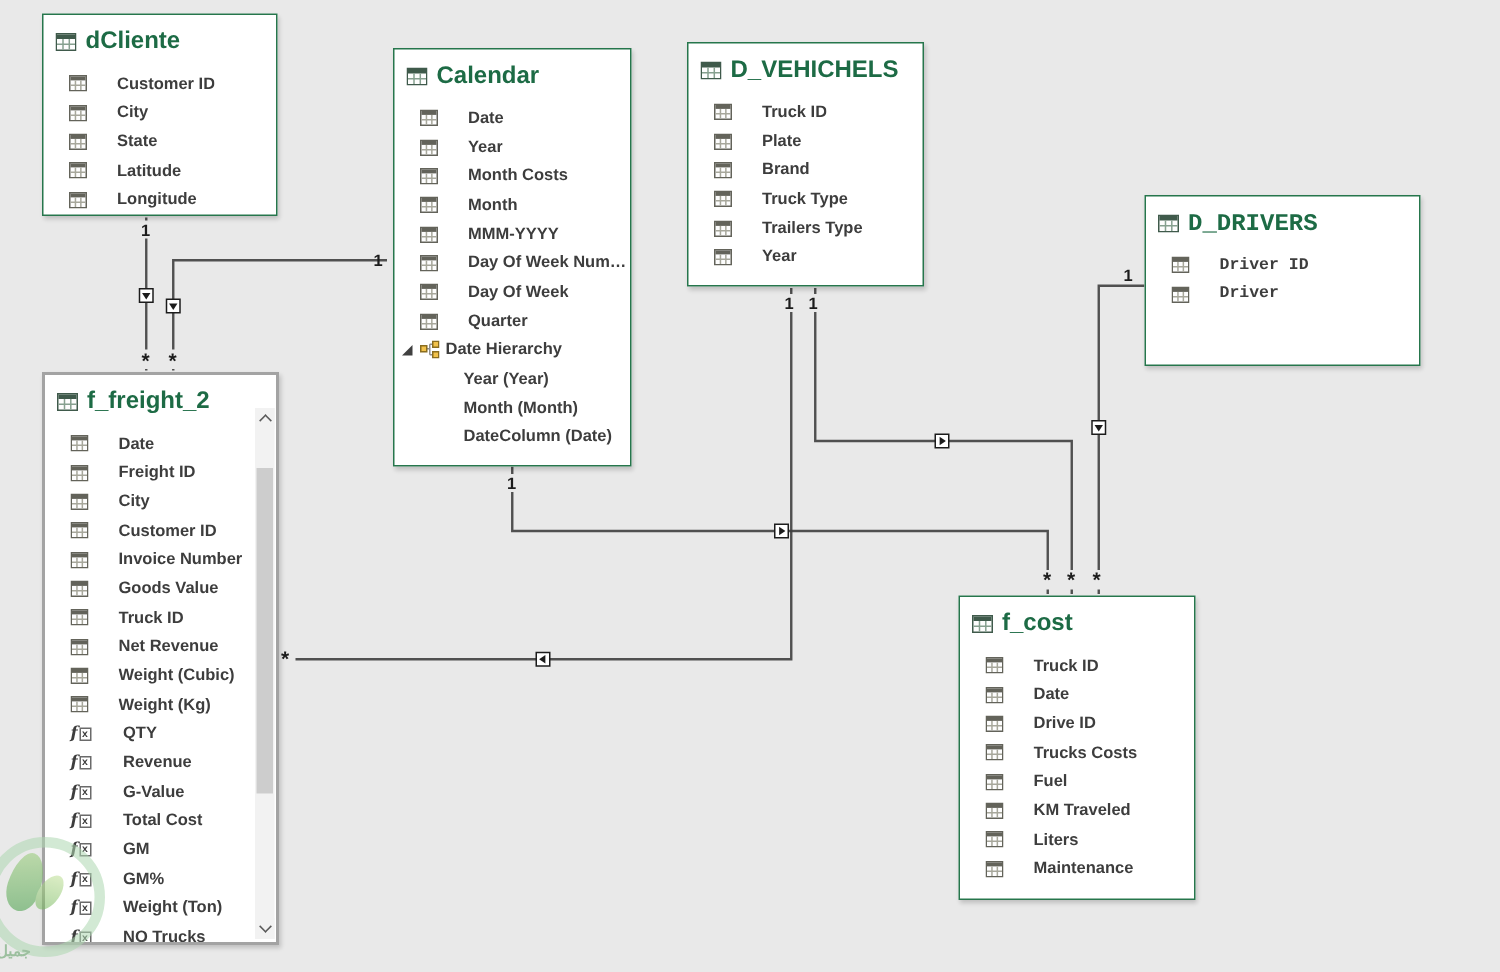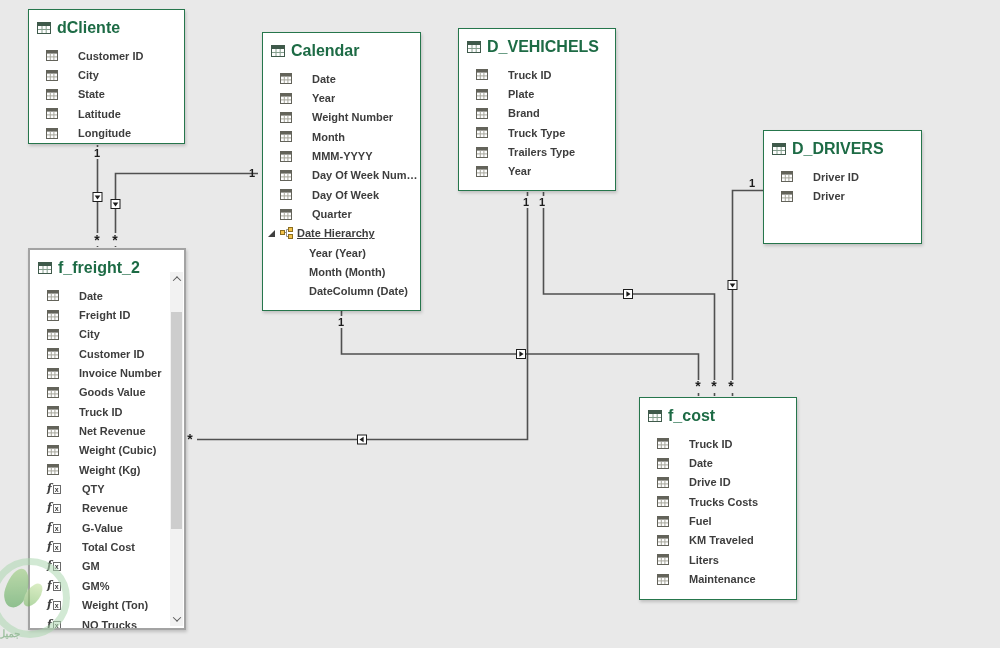--- a/index.html
+++ b/index.html
@@ -7,21 +7,21 @@
           font-family:"Liberation Sans",sans-serif;}
   
   .tbl{position:absolute;background:#ffffff;border:1px solid #26764c;
        box-shadow:1px 2px 3px rgba(0,0,0,.18);box-sizing:border-box;overflow:hidden;}
   .tbl.selected{border:2px solid #a3a3a3;}
   .tbl-header{display:flex;align-items:center;gap:6px;padding:8px 0 0 8px;height:20px;}
   .tbl-title{font-size:16px;font-weight:700;color:#1d6b45;white-space:nowrap;}
   .fields{padding-top:8px;}
   .row{display:flex;align-items:center;gap:20px;padding-left:17px;height:19.35px;
        font-size:11px;font-weight:700;color:#3d3d3d;white-space:nowrap;}
-  .row.hierarchy{padding-left:5px;gap:4px;text-decoration:underline;}
+  .row.hierarchy{padding-left:5px;gap:4px;}
   .row.hitem{padding-left:46px;}
   .lbl{overflow:hidden;text-overflow:ellipsis;}
   
   .ic-fx{display:inline-flex;align-items:flex-end;width:15px;flex:0 0 15px;}
   .ic-fx em{font:italic 700 11px "DejaVu Serif",serif;color:#3d3d3d;line-height:10px;}
   .ic-fx b{font:700 7px "Liberation Sans",sans-serif;border:1px solid #6a6a6a;
            padding:0 1px;margin-left:1px;color:#3d3d3d;background:#fff;line-height:7px;}
   .exp{width:0;height:0;border-left:7px solid transparent;border-bottom:7px solid #404040;
        margin-right:1px;flex:0 0 auto;}
   
@@ -199,21 +199,21 @@
             <path d="M4.3,3.6 V10 M7.9,3.6 V10 M1,6.9 H11" stroke="#a7a79b" fill="none"></path>
           </svg>
           <span class="lbl">Year</span>
         </div>
         <div class="row column">
           <svg width="12" height="11" viewBox="0 0 12 11" style="flex:0 0 12px">
             <rect x="0.5" y="0.5" width="11" height="10" fill="#fdfdfd" stroke="#63635a"></rect>
             <rect x="1" y="1" width="10" height="2.6" fill="#63635a"></rect>
             <path d="M4.3,3.6 V10 M7.9,3.6 V10 M1,6.9 H11" stroke="#a7a79b" fill="none"></path>
           </svg>
-          <span class="lbl">Weight Number</span>
+          <span class="lbl">Month Costs</span>
         </div>
         <div class="row column">
           <svg width="12" height="11" viewBox="0 0 12 11" style="flex:0 0 12px">
             <rect x="0.5" y="0.5" width="11" height="10" fill="#fdfdfd" stroke="#63635a"></rect>
             <rect x="1" y="1" width="10" height="2.6" fill="#63635a"></rect>
             <path d="M4.3,3.6 V10 M7.9,3.6 V10 M1,6.9 H11" stroke="#a7a79b" fill="none"></path>
           </svg>
           <span class="lbl">Month</span>
         </div>
         <div class="row column">
@@ -324,21 +324,21 @@
           <svg width="12" height="11" viewBox="0 0 12 11" style="flex:0 0 12px">
             <rect x="0.5" y="0.5" width="11" height="10" fill="#fdfdfd" stroke="#63635a"></rect>
             <rect x="1" y="1" width="10" height="2.6" fill="#63635a"></rect>
             <path d="M4.3,3.6 V10 M7.9,3.6 V10 M1,6.9 H11" stroke="#a7a79b" fill="none"></path>
           </svg>
           <span class="lbl">Year</span>
         </div>
       </div>
   </div>
 
-  <div class="tbl" id="tbl-D_DRIVERS" style="left:763px;top:130px;width:159px;height:114px;">
+  <div class="tbl" id="tbl-D_DRIVERS" style="left:763px;top:130px;width:184px;height:114px;font-family:Liberation Mono, monospace;">
     <div class="tbl-header">
       <svg width="14" height="12" viewBox="0 0 14 12">
           <rect x="0.5" y="0.5" width="13" height="11" fill="#fdfdfd" stroke="#3f5a4b"></rect>
           <rect x="1" y="1" width="12" height="3" fill="#3f5a4b"></rect>
           <path d="M5,4 V11 M9.2,4 V11 M1,7.5 H13" stroke="#86a08f" fill="none"></path>
         </svg>
       <span class="tbl-title">D_DRIVERS</span>
     </div>
     <div class="fields">
         <div class="row column">

